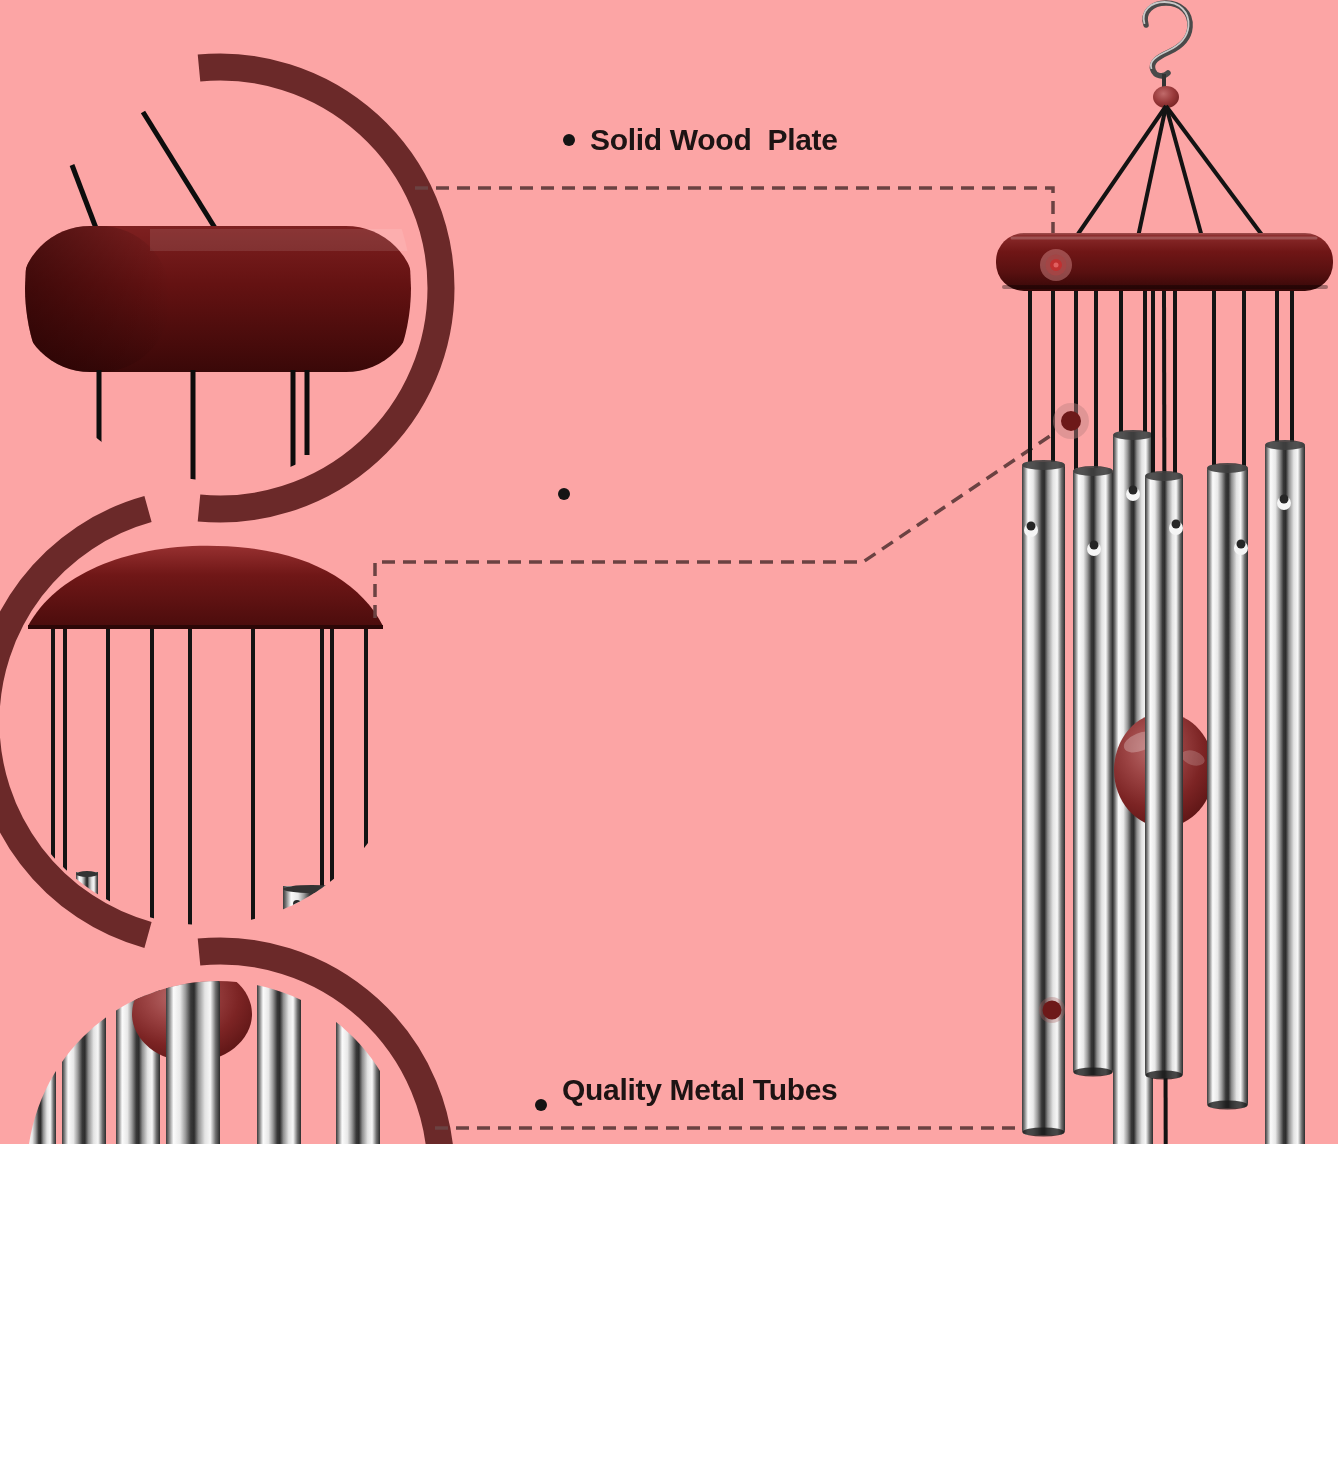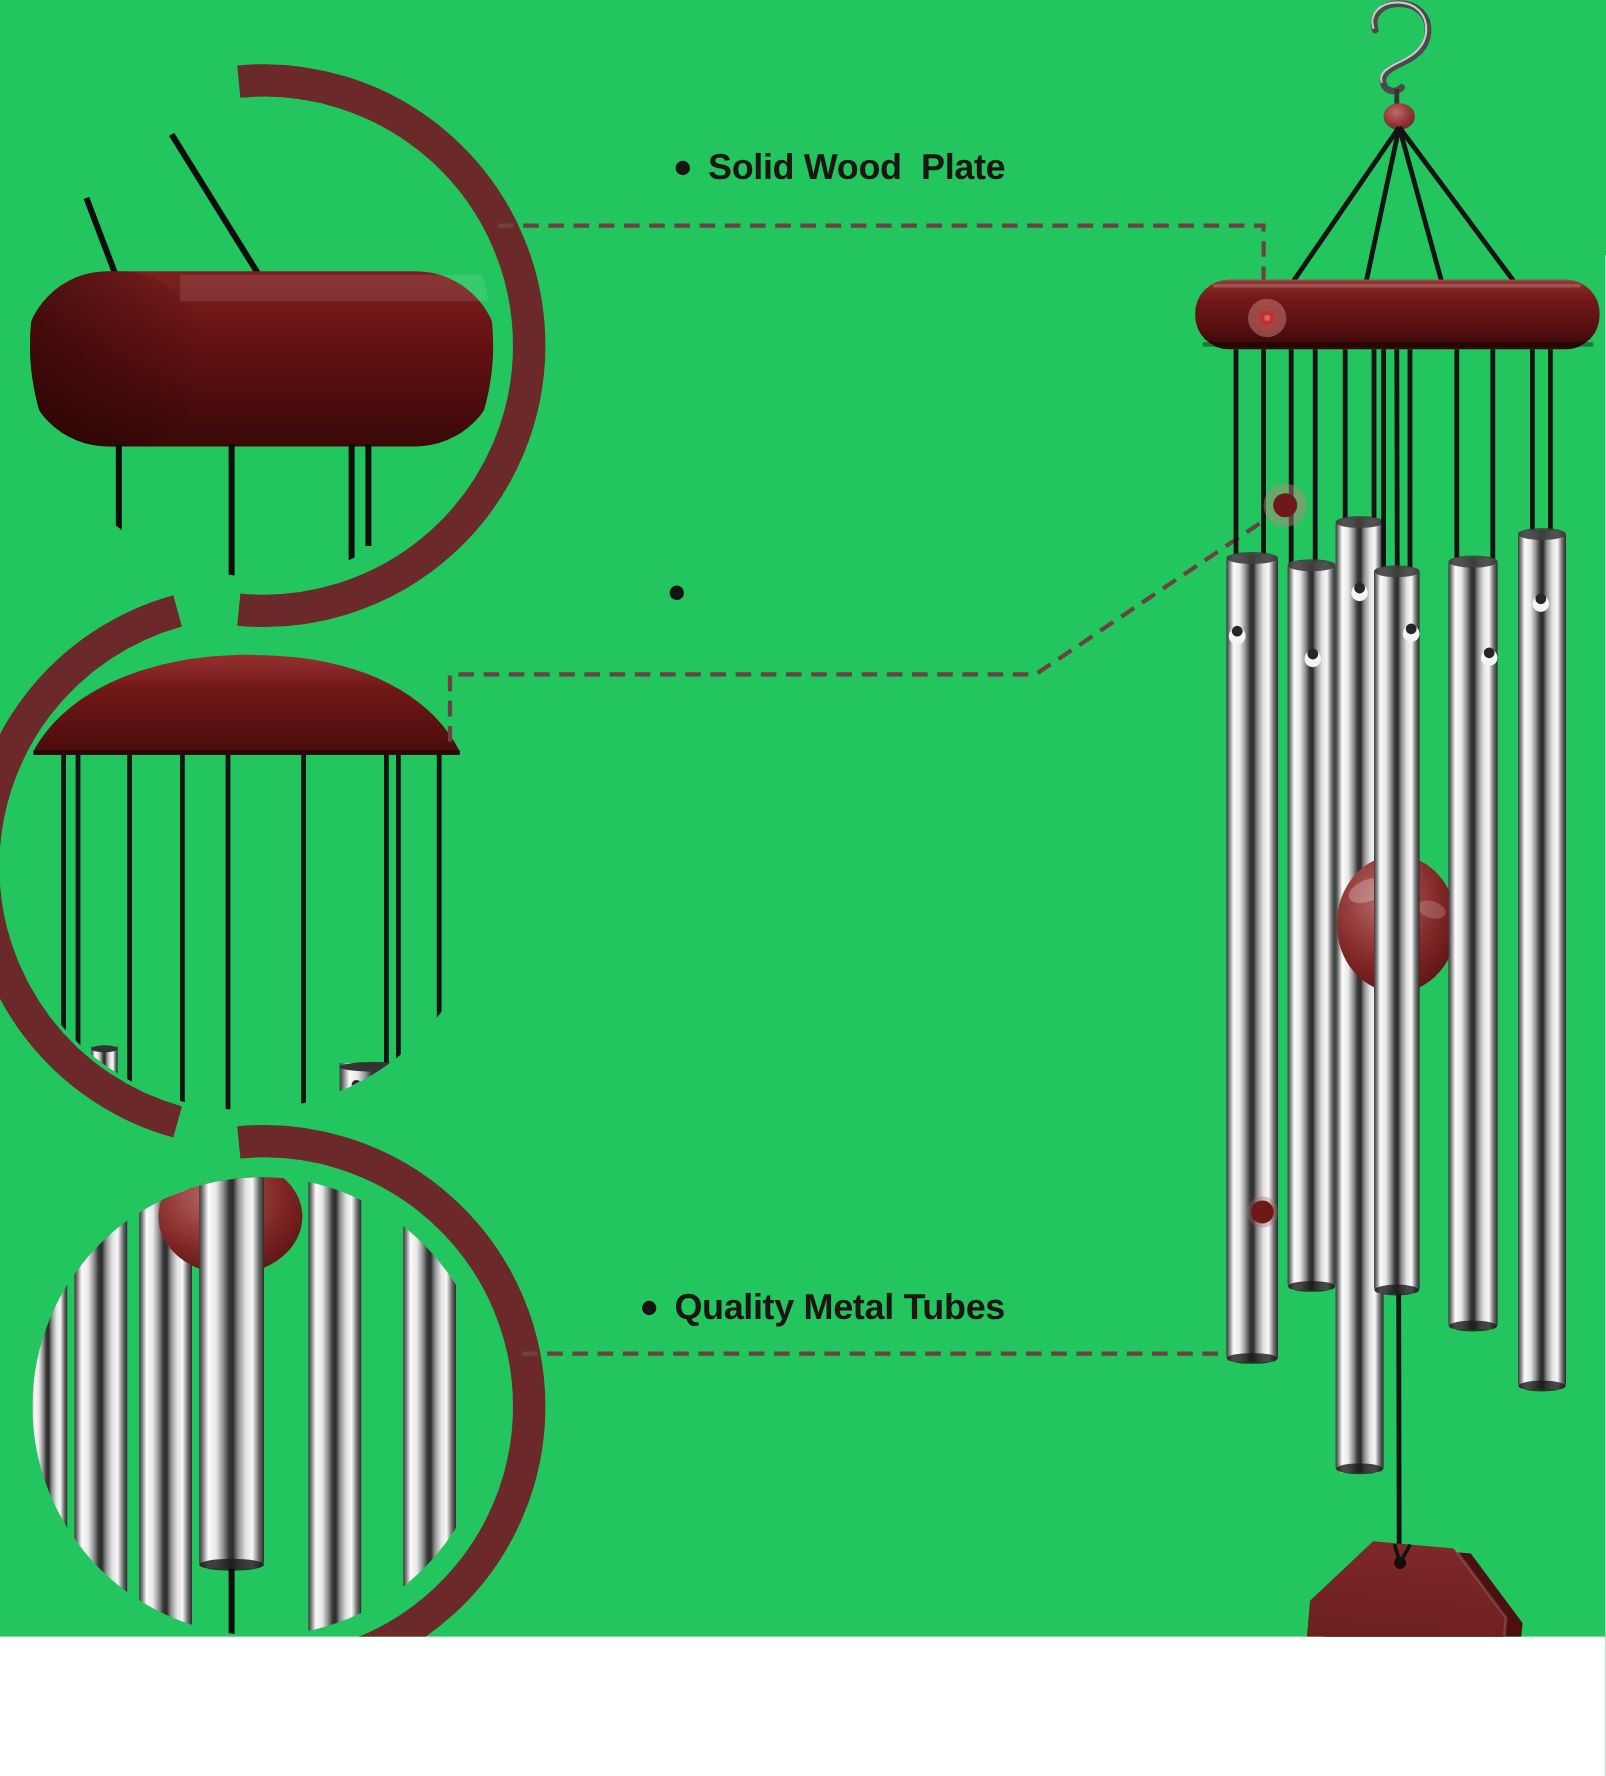--- a/index.html
+++ b/index.html
@@ -1,17 +1,17 @@
 <!DOCTYPE html>
 <html style="--text: #1d1414; --dash: #6b4242; --wood_ring: #6b2929; --wood_dark: #5a1010; --tube_silver: #e8e8e8; --string_black: #131313; --bead_red: #99393a; --dot_red: #6d1919;"><head>
 <meta charset="utf-8">
 <style>
   html,body{margin:0;padding:0;background:#ffffff;}
   .stage{
-    position:relative;width:1338px;height:1364px;background:#22c55e;
+    position:relative;width:1338px;height:1144px;background:#fca5a5;
     font-family:"Liberation Sans",sans-serif;overflow:hidden;
   }
   .stage svg{position:absolute;left:0;top:0;}
   .callout{
     position:absolute;display:flex;align-items:center;gap:15px;
     color:var(--text,#1d1414);font-weight:bold;font-size:30px;
     letter-spacing:-0.3px;line-height:42px;
   }
   .callout span{white-space:pre;}
   .bullet{width:12px;height:12px;border-radius:50%;background:#141414;flex:0 0 auto;}
@@ -254,18 +254,18 @@
   </g>
 </svg>
 
   <div class="callout" style="left:563px;top:119px;">
     <div class="bullet"></div>
     <span>Solid Wood  Plate</span>
   </div>
   <div class="callout" style="left:558px;top:488px;">
     <div class="bullet"></div>
   </div>
-  <div class="callout" style="left:535px;top:1069px;">
+  <div class="callout" style="left:535px;top:1069px;align-items:flex-end;">
     <div class="bullet"></div>
     <span>Quality Metal Tubes</span>
   </div>
 
 </div>
 
 </body></html>

